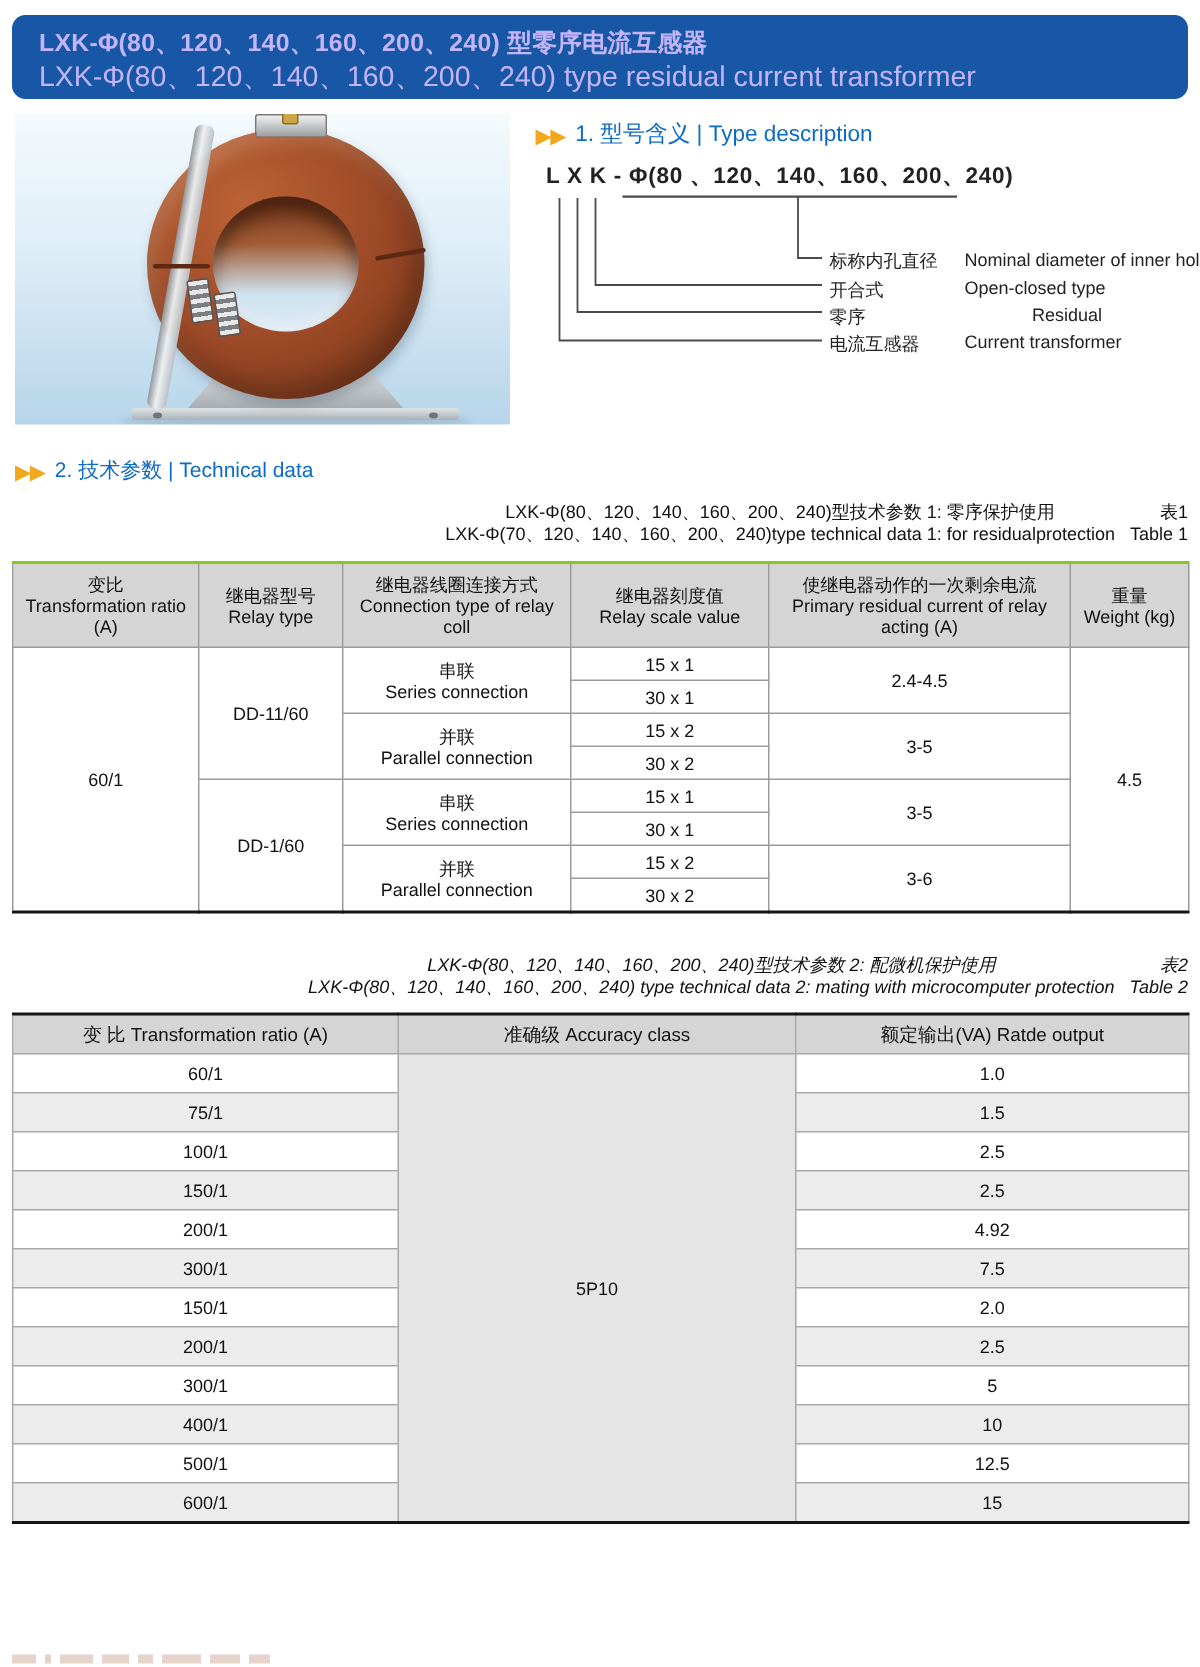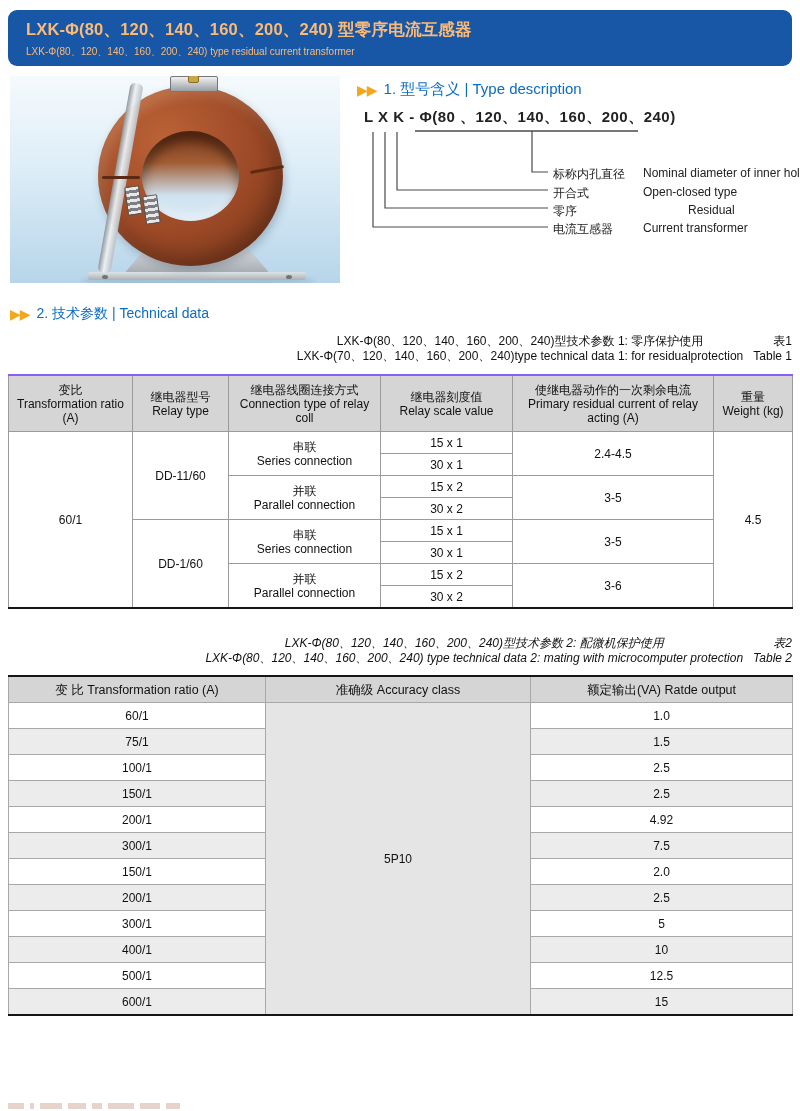--- a/index.html
+++ b/index.html
@@ -2,23 +2,23 @@
 <html><head>
 <meta charset="utf-8">
 <style>
   html,body{margin:0;padding:0;background:#fff;}
   body{width:800px;height:1111px;position:relative;overflow:hidden;
        font-family:"Liberation Sans","DejaVu Sans",sans-serif;color:#111;}
   .abs{position:absolute;}
 
   
   .banner{left:8px;top:10px;width:766px;height:49px;background:#1757a6;border-radius:9px;
-          padding:7px 0 0 18px;color:#fdba74;}
+          padding:7px 0 0 18px;color:#c4b5fd;}
   .banner .l1{font-size:16.5px;font-weight:700;letter-spacing:.2px;line-height:24px;}
-  .banner .l2{font-size:10px;font-weight:400;line-height:22px;}
+  .banner .l2{font-size:19px;font-weight:400;line-height:22px;}
 
   
   .sec-head{display:flex;align-items:center;gap:7px;color:#0b6bc7;font-size:15px;}
   .arrows{color:#f2a71c;font-size:14px;letter-spacing:-1px;line-height:1;}
 
   
   .photo{left:10px;top:76px;width:330px;height:207px;overflow:hidden;
          background:linear-gradient(180deg,#f5fafd 0%,#ddedf7 45%,#b7d5ea 100%);}
   .bracket{position:absolute;left:112px;top:158px;width:150px;height:42px;
            background:linear-gradient(180deg,#e9e9e9,#c2c7cb 60%,#9fa6ab);
@@ -52,21 +52,21 @@
   
   .cap{left:8px;width:784px;display:flex;justify-content:flex-end;align-items:flex-end;gap:10px;
        font-size:12px;line-height:15px;color:#111;}
   .cap .cap-lines{text-align:center;}
   .cap .cap-tag{text-align:right;}
 
   
   table{border-collapse:collapse;table-layout:fixed;position:absolute;left:8px;width:784px;
         font-size:12px;color:#111;}
   td,th{text-align:center;vertical-align:middle;font-weight:400;line-height:14px;padding:0 2px;}
-  .t1{top:374px;border-top:2px solid #8b5cf6;border-bottom:2px solid #151515;}
+  .t1{top:374px;border-top:2px solid #84cc16;border-bottom:2px solid #151515;}
   .t1 th,.t1 td{border:1px solid #9b9b9b;}
   .t1 thead th{background:#d5d5d5;height:55px;}
   .t1 tbody td{height:21px;background:#fff;}
   .t2{top:675px;border-top:2px solid #151515;border-bottom:2px solid #151515;}
   .t2 th,.t2 td{border:1px solid #a8a8a8;}
   .t2 thead th{background:#d5d5d5;height:25px;font-size:12.5px;}
   .t2 tbody td{height:25px;background:#fff;}
   .t2 tbody tr:nth-child(even) td{background:#ececec;}
   .t2 tbody td.merged{background:#e5e5e5;}
 

